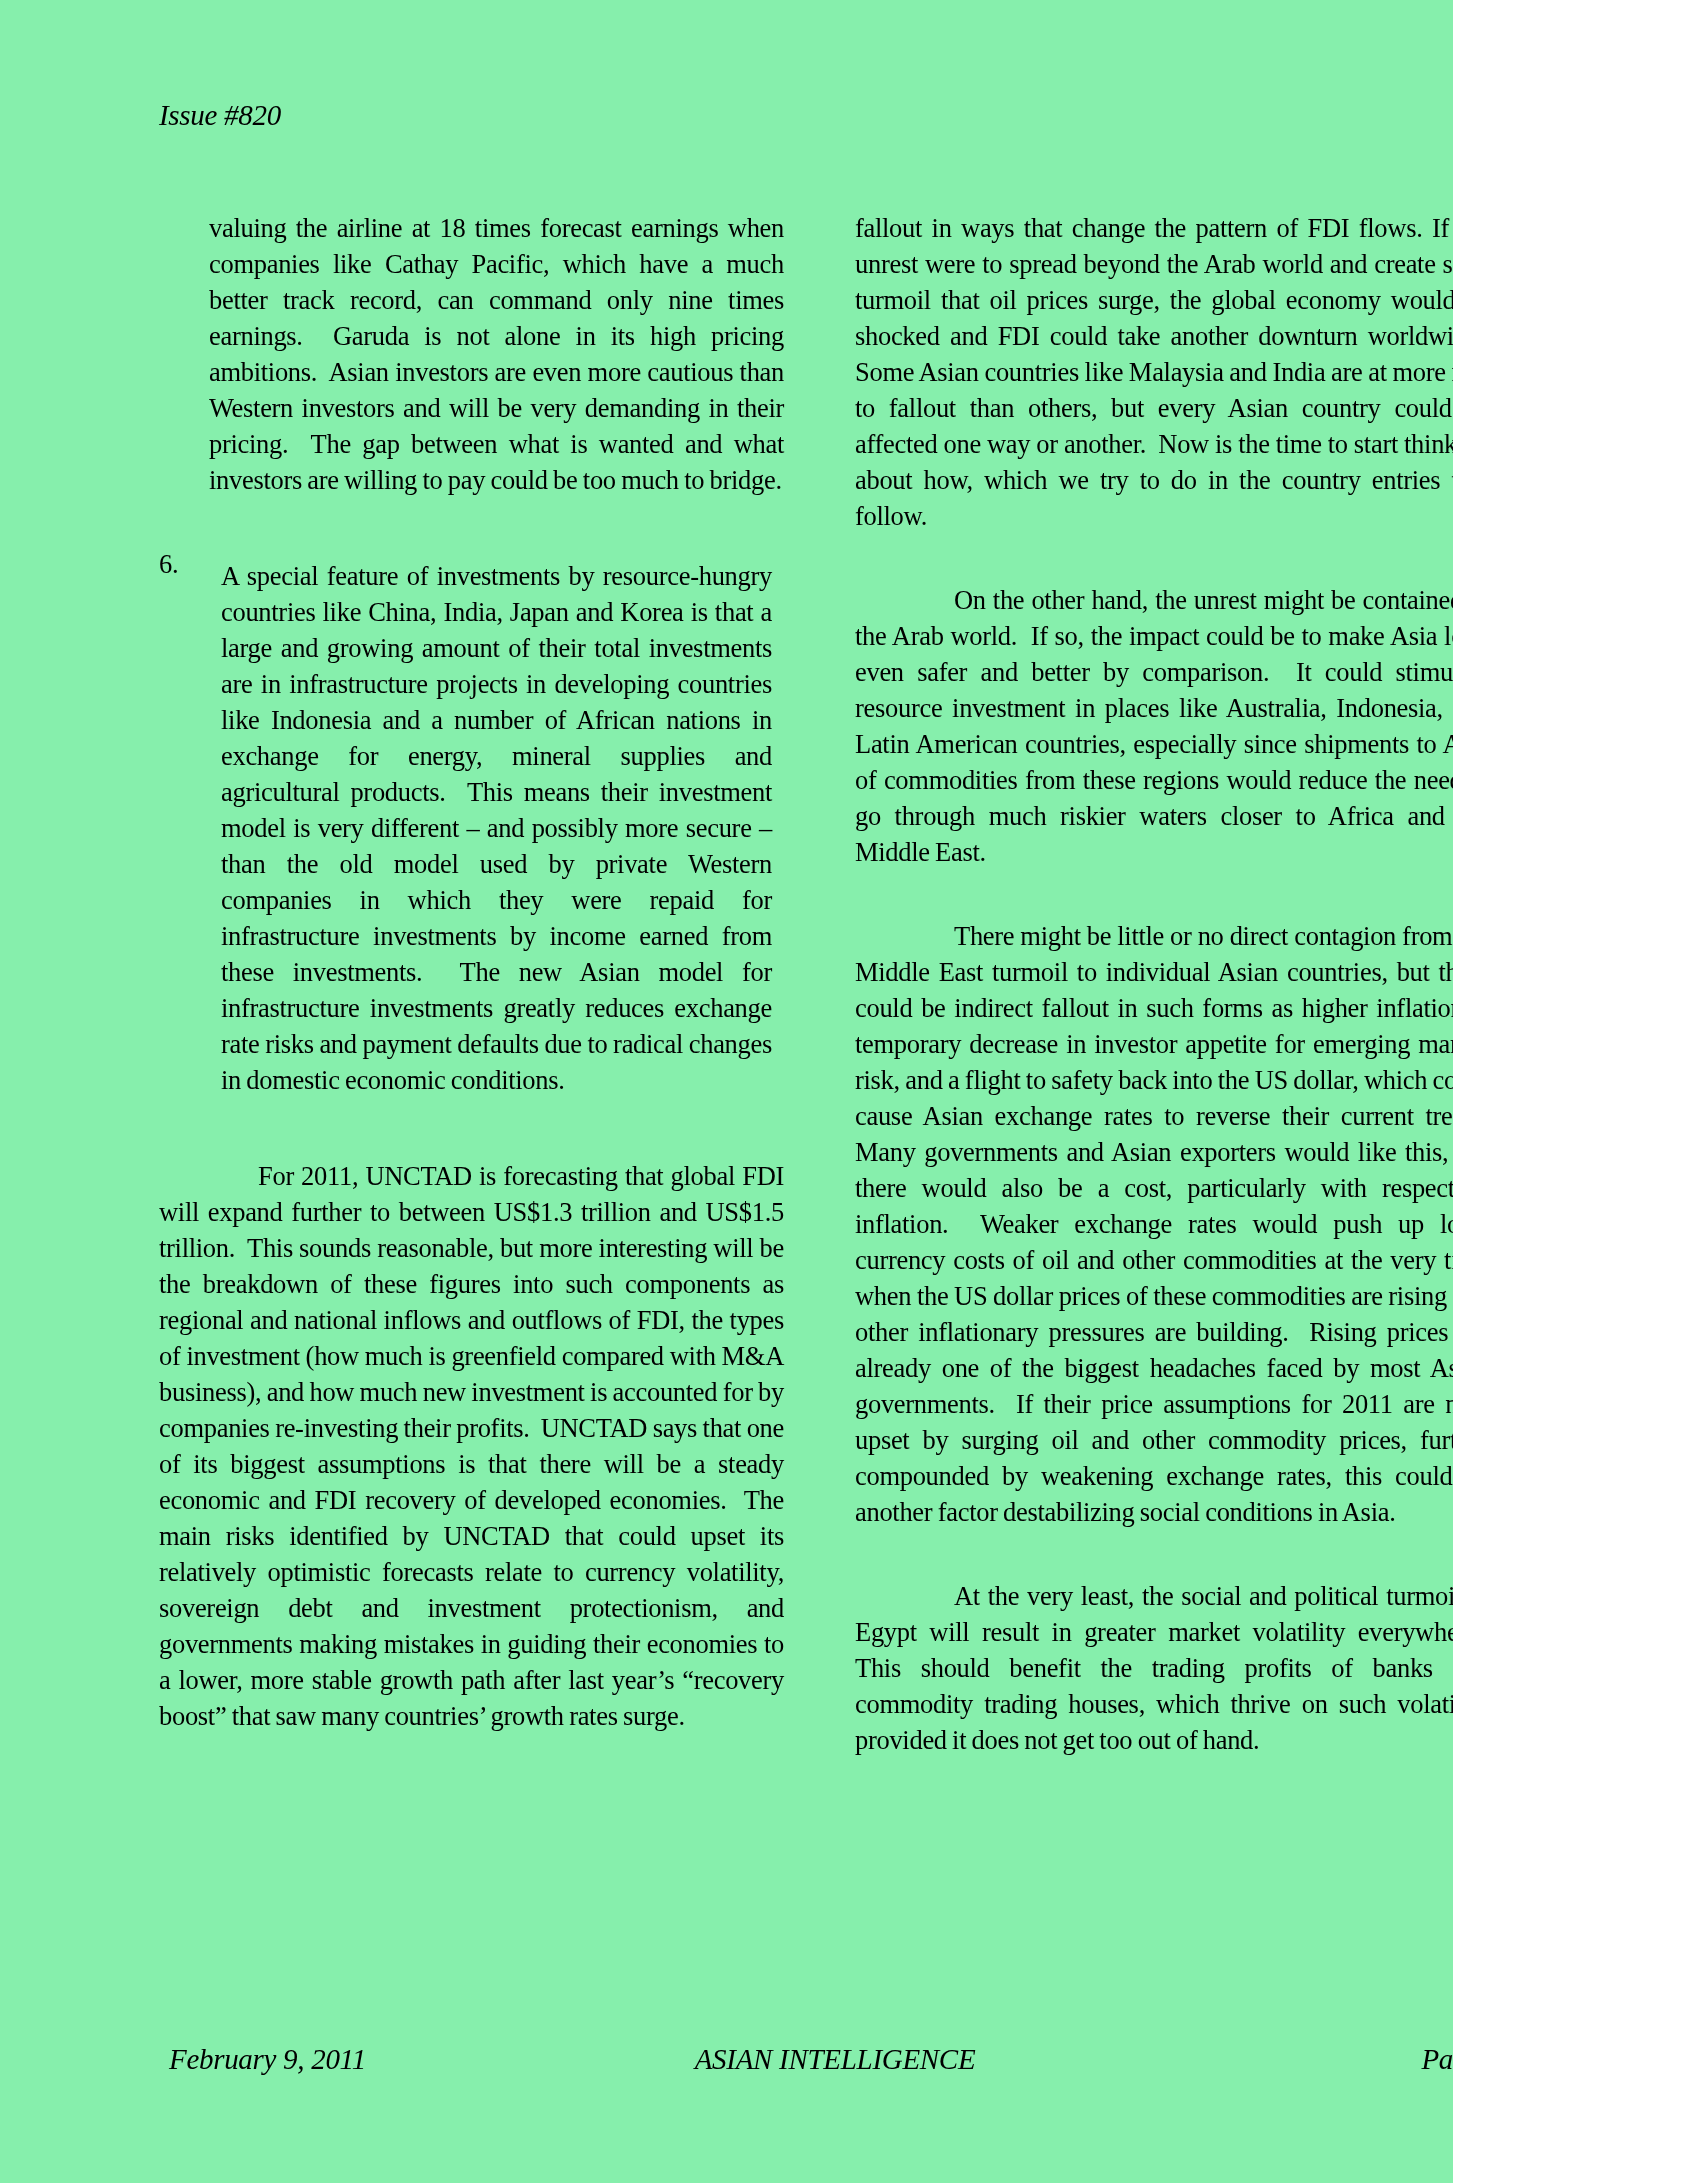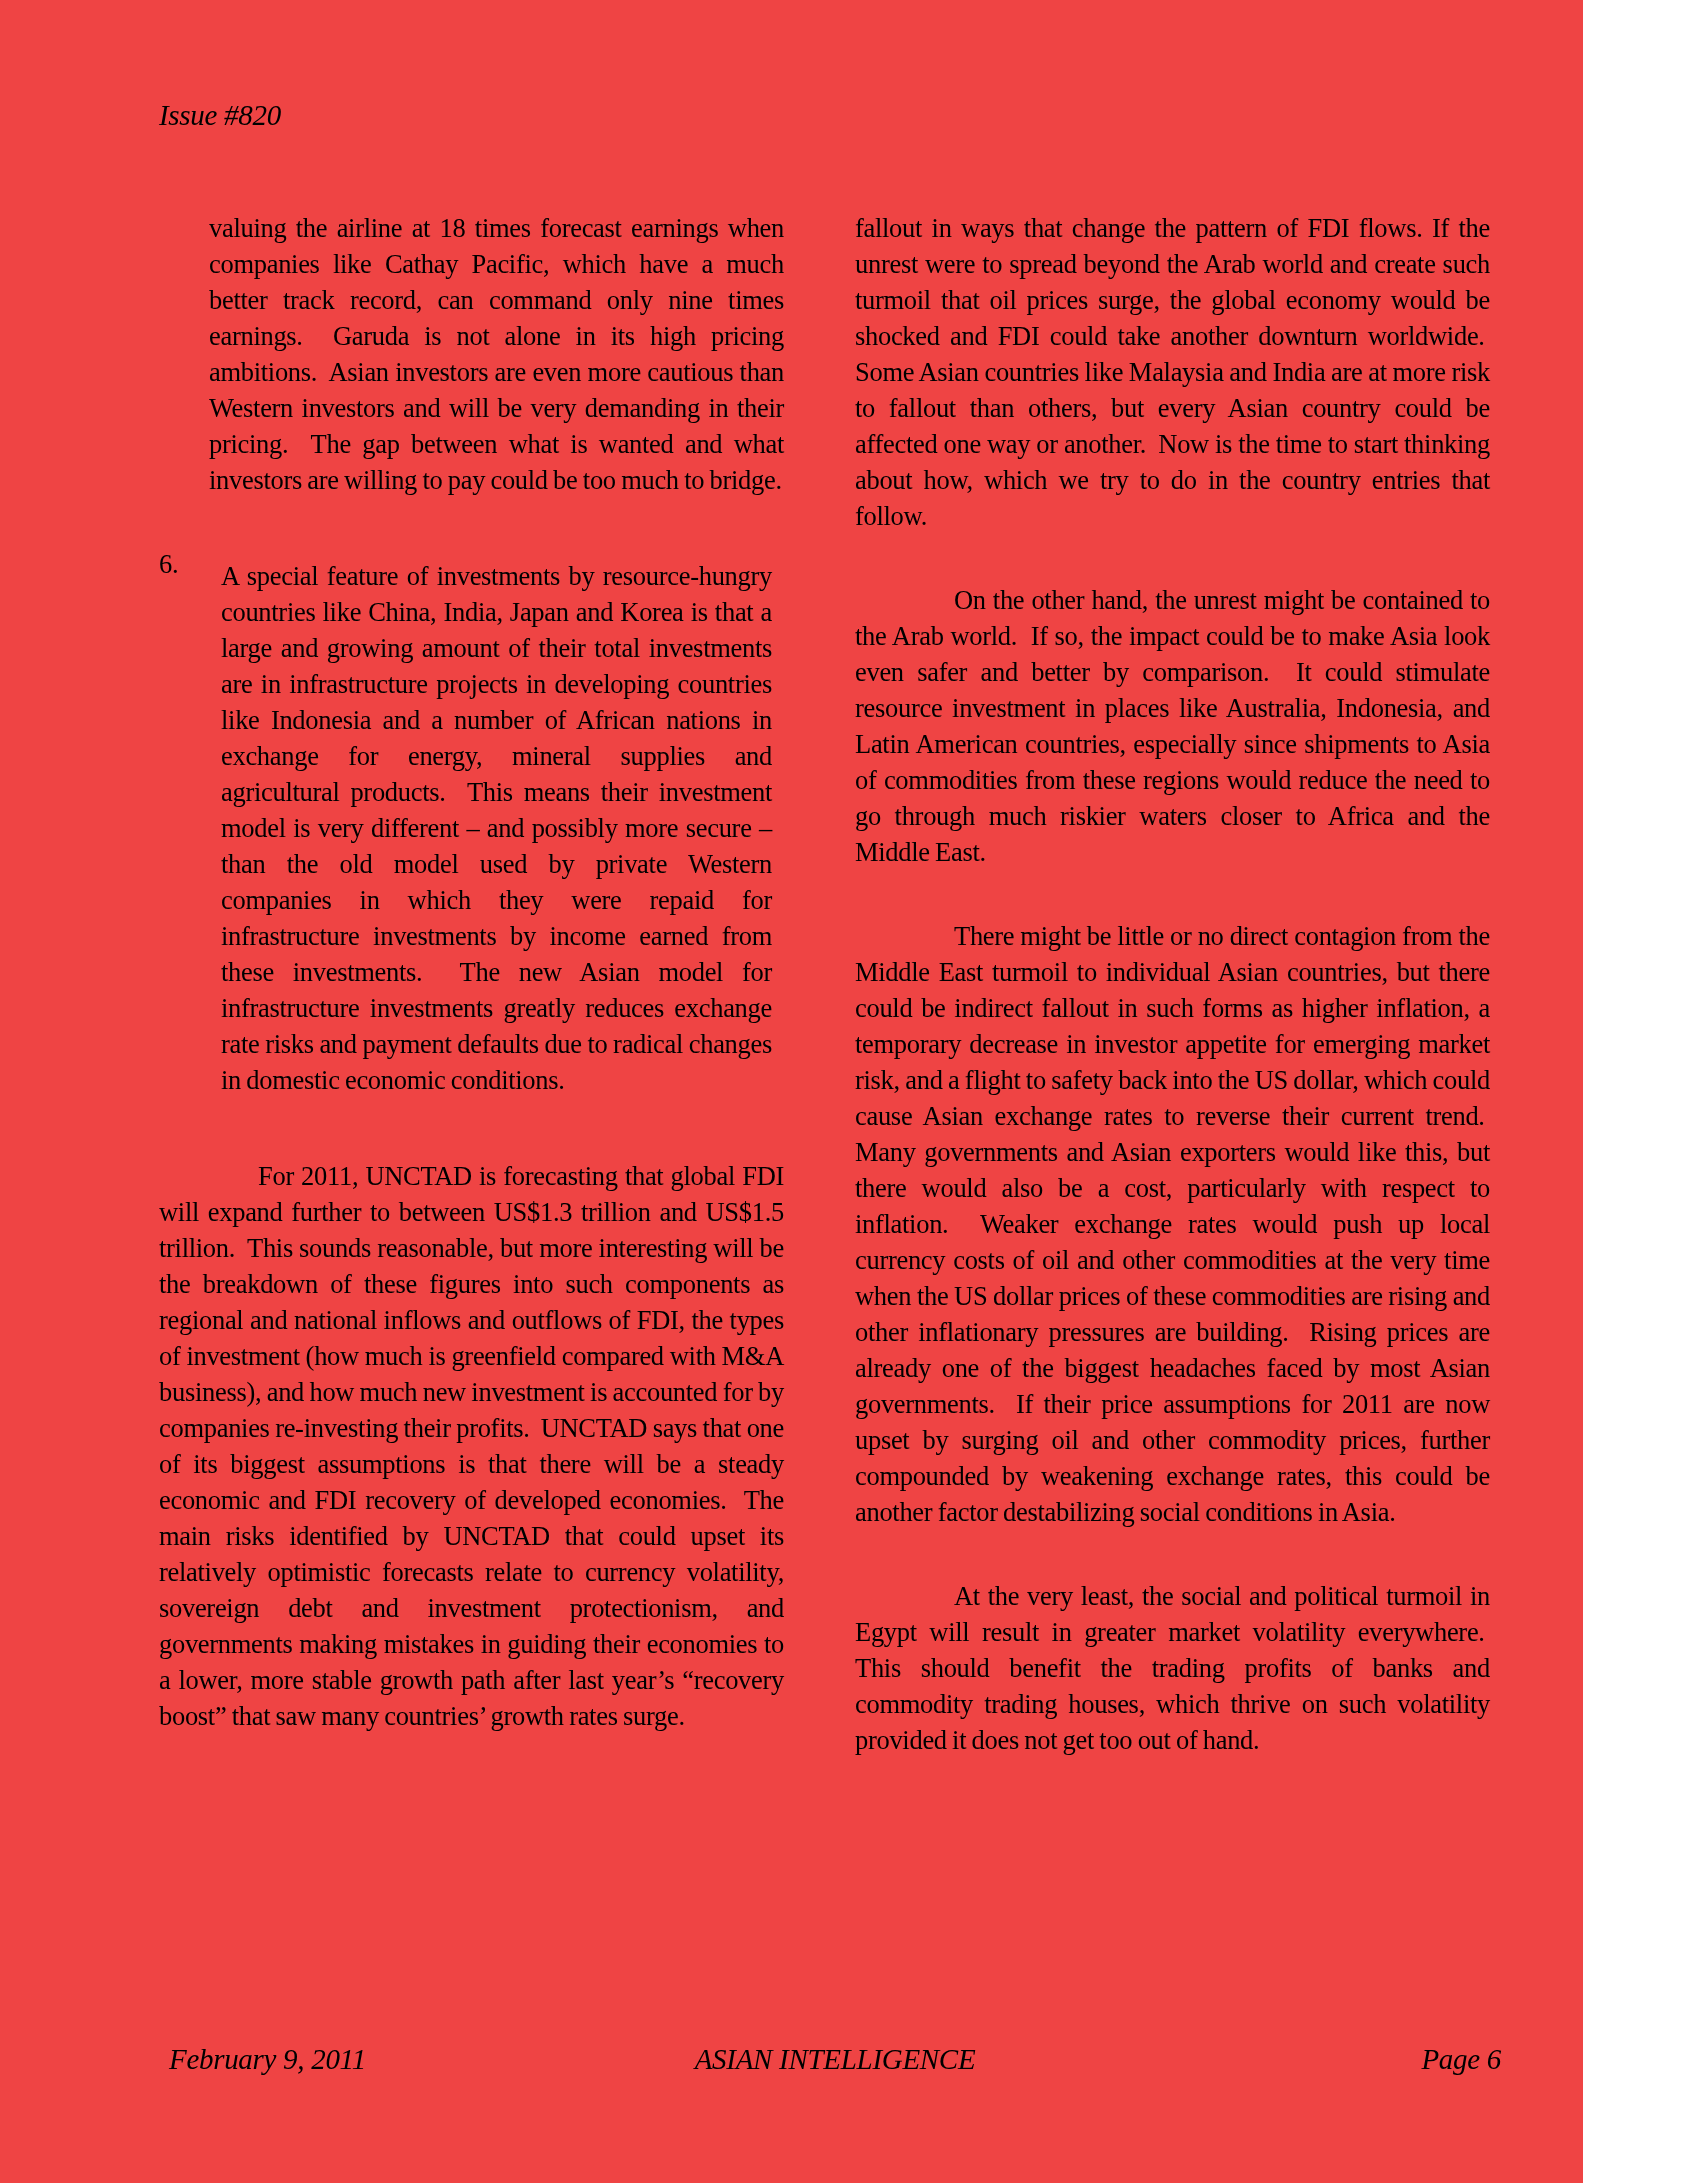--- a/index.html
+++ b/index.html
@@ -2,23 +2,23 @@
 <html style="font-size:10.6px"><head>
 <meta charset="utf-8">
 <style>
   html, body {
     margin: 0;
     padding: 0;
     background: #ffffff;
   }
   .page {
     position: relative;
-    width: 1583px;
+    width: 1453px;
     height: 2183px;
-    background: #ef4444;
+    background: #86efac;
     color: #000000;
     font-family: "Liberation Serif", "DejaVu Serif", serif;
     overflow: hidden;
   }
   .page-header {
     position: absolute;
     left: 159px;
     top: 98px;
     width: 1332px;
     display: flex;

